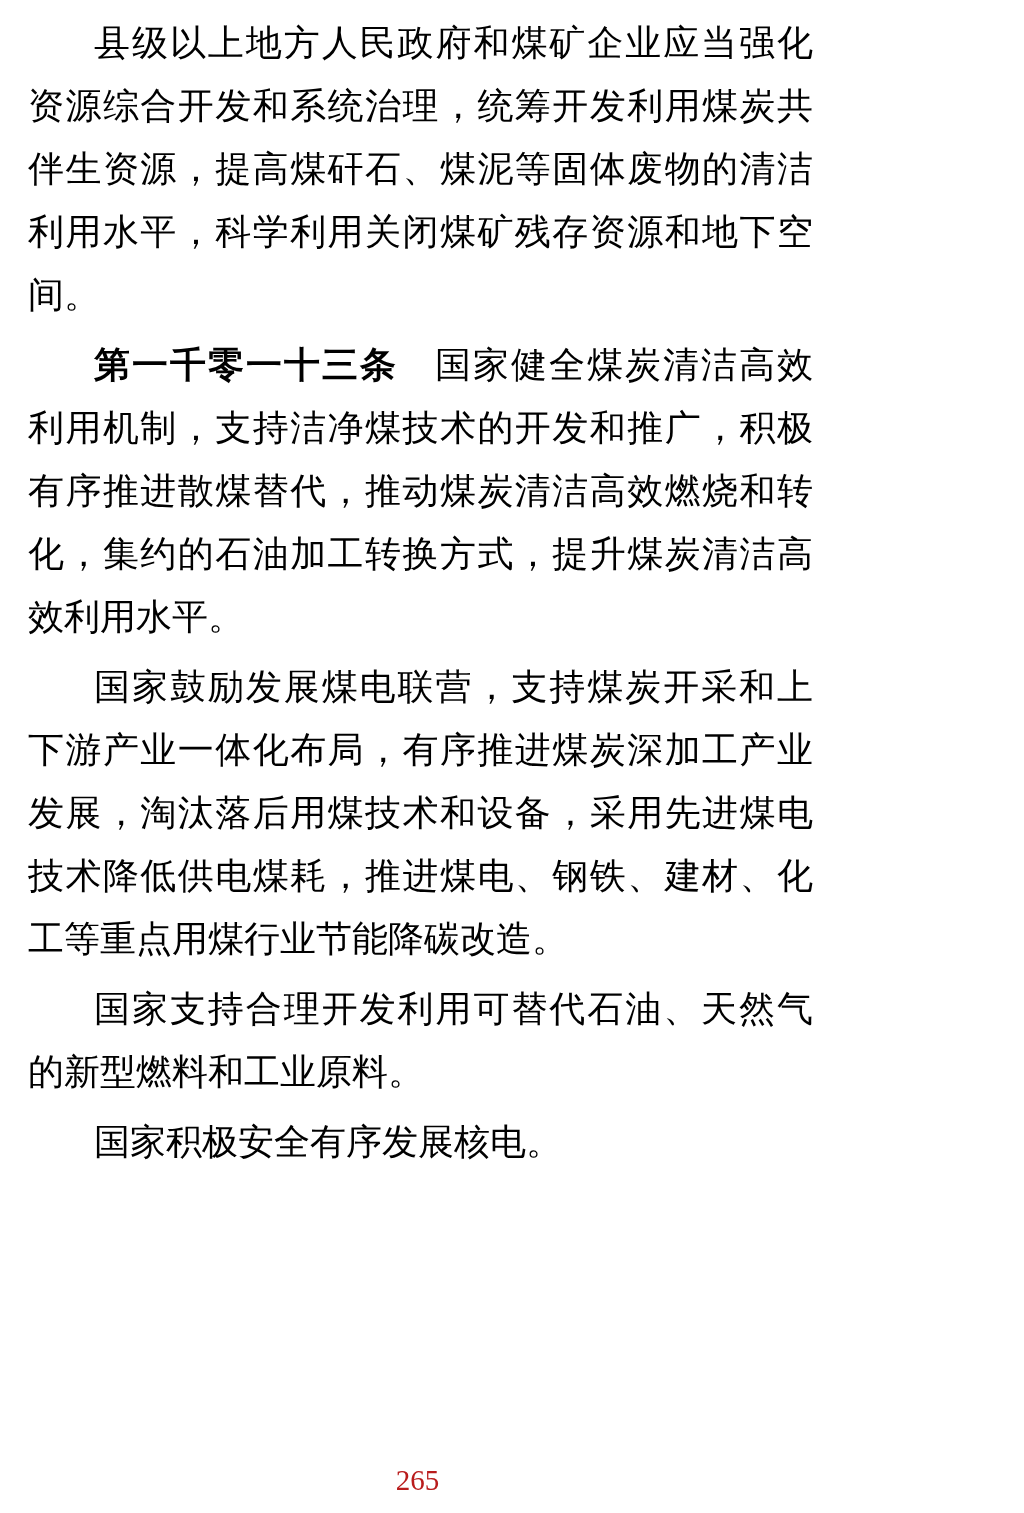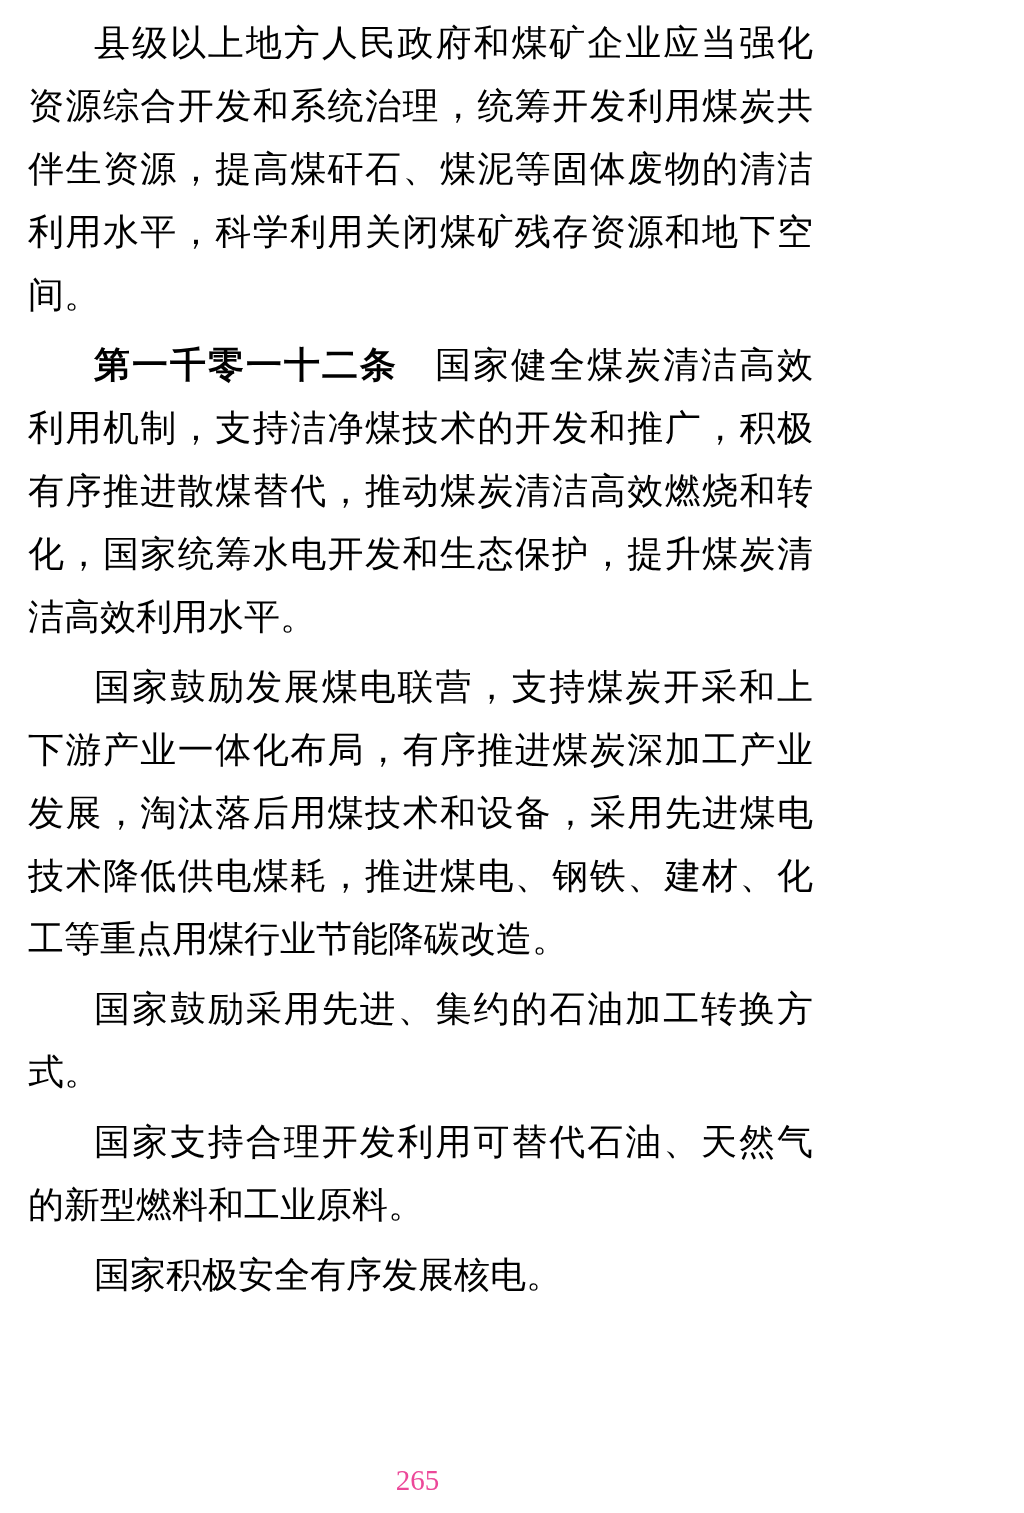--- a/index.html
+++ b/index.html
@@ -36,38 +36,37 @@
     margin-right: 37px;
   }
   .page-footer {
     position: absolute;
     left: 0;
     right: 0;
     bottom: 18px;
     text-align: center;
     font-family: "Liberation Serif", "DejaVu Serif", serif;
     font-size: 29px;
-    color: #ec4899;
+    color: #b91c1c;
     line-height: 1;
   }
 </style>
 </head>
 <body>
 
 <div class="page">
   <div class="doc">
 
     <p class="para"><span class="article-no"></span><span class="para-text">县级以上地方人民政府和煤矿企业应当强化资源综合开发和系统治理，统筹开发利用煤炭共伴生资源，提高煤矸石、煤泥等固体废物的清洁利用水平，科学利用关闭煤矿残存资源和地下空间。</span></p>
 
-    <p class="para"><span class="article-no">第一千零一十二条</span><span class="para-text">国家健全煤炭清洁高效利用机制，支持洁净煤技术的开发和推广，积极有序推进散煤替代，推动煤炭清洁高效燃烧和转化，国家统筹水电开发和生态保护，提升煤炭清洁高效利用水平。</span></p>
+    <p class="para"><span class="article-no">第一千零一十三条</span><span class="para-text">国家健全煤炭清洁高效利用机制，支持洁净煤技术的开发和推广，积极有序推进散煤替代，推动煤炭清洁高效燃烧和转化，集约的石油加工转换方式，提升煤炭清洁高效利用水平。</span></p>
 
     <p class="para"><span class="article-no"></span><span class="para-text">国家鼓励发展煤电联营，支持煤炭开采和上下游产业一体化布局，有序推进煤炭深加工产业发展，淘汰落后用煤技术和设备，采用先进煤电技术降低供电煤耗，推进煤电、钢铁、建材、化工等重点用煤行业节能降碳改造。</span></p>
 
 
-    <p class="para"><span class="article-no"></span><span class="para-text">国家鼓励采用先进、集约的石油加工转换方式。</span></p>
 
     <p class="para"><span class="article-no"></span><span class="para-text">国家支持合理开发利用可替代石油、天然气的新型燃料和工业原料。</span></p>
 
 
 
     <p class="para"><span class="article-no"></span><span class="para-text">国家积极安全有序发展核电。</span></p>
 
   </div>
 
   <div class="page-footer">265</div>

